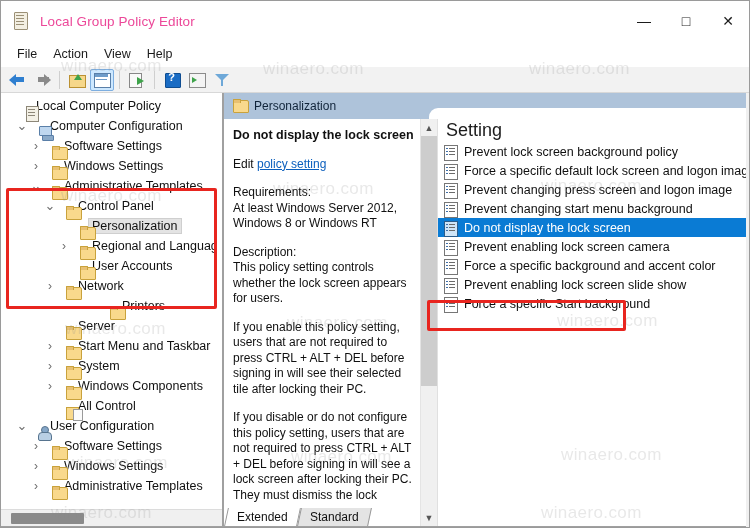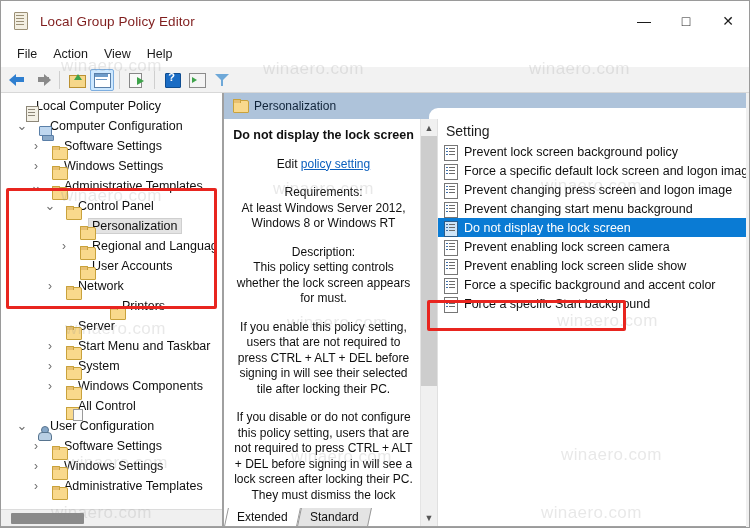--- a/index.html
+++ b/index.html
@@ -23,21 +23,21 @@
     background: #ffffff;
     display: flex; align-items: center;
     position: relative;
   }
   .title-icon {
     width: 20px; height: 20px;
     margin-left: 10px; margin-right: 9px;
     position: relative; flex: 0 0 auto;
   }
   .title-text {
-    font-size: 13.5px; color: #7f1d1d;
+    font-size: 13.5px; color: #ec4899;
     letter-spacing: 0.1px;
   }
   .wincontrols { position: absolute; right: 0; top: 0; height: 40px; display: flex; }
   .wc {
     width: 42px; height: 40px;
     display: flex; align-items: center; justify-content: center;
     font-size: 14px; color: #1b1b1b;
     cursor: default;
   }
 
@@ -185,21 +185,21 @@
     background: transparent;
     font-size: 12px; color: #10243a;
     gap: 7px;
   }
   .pane-header-right {
     position: absolute; left: 205px; right: 0; bottom: 0;
     height: 11px; background: #ffffff;
     border-top-left-radius: 9px;
   }
 
-  .panes { flex: 1; display: flex; min-height: 0; background: #f9a8d4; text-align: center; }
+  .panes { flex: 1; display: flex; min-height: 0; background: #f9a8d4; }
 
   
   .descpane {
     width: 196px; min-width: 196px;
     display: flex; flex-direction: column;
     background: #ffffff;
     position: relative;
   }
   .desc-body {
     flex: 1;
@@ -247,21 +247,21 @@
   
   .listpane {
     flex: 1; min-width: 0;
     background: #ffffff;
     display: flex; flex-direction: column;
     border-left: 1px solid #e0e0e0;
   }
   .list-head {
     height: 23px; min-height: 23px;
     display: flex; align-items: center;
-    font-size: 14px; color: #1b1b1b;
+    font-size: 18px; color: #1b1b1b;
     padding-left: 8px;
   }
   .list-body { flex: 1; overflow: hidden; }
   .lrow {
     height: 19px; display: flex; align-items: center;
     font-size: 12.5px; color: #101010;
     padding-left: 6px; gap: 7px;
     white-space: nowrap; cursor: default;
   }
   .lrow.selected { background: #0a7bd4; color: #ffffff; }
@@ -570,21 +570,21 @@
         </div>
       </div>
 
       <div class="panes">
 
         <div class="descpane">
           <div class="desc-body">
             <div class="desc-title">Do not display the lock screen</div>
             <div class="desc-edit"><span>Edit </span><a>policy setting</a></div>
             <div class="desc-block"><span>Requirements:</span><br><span>At least Windows Server 2012, Windows 8 or Windows RT</span></div>
-            <div class="desc-block"><span>Description:</span><br><span>This policy setting controls whether the lock screen appears for must.</span></div>
+            <div class="desc-block"><span>Description:</span><br><span>This policy setting controls whether the lock screen appears for users.</span></div>
             <div class="desc-block">If you enable this policy setting, users that are not required to press CTRL + ALT + DEL before signing in will see their selected tile after locking their PC.</div>
             <div class="desc-block">If you disable or do not configure this policy setting, users that are not required to press CTRL + ALT + DEL before signing in will see a lock screen after locking their PC. They must dismiss the lock screen</div>
           </div>
           <div class="desc-tabs">
             <div class="dtab active"><span>Extended</span></div>
             <div class="dtab inactive"><span>Standard</span></div>
           </div>
         </div>
 
         <div class="vscroll">
@@ -617,25 +617,25 @@
               <div class="lrow selected">
                 <span class="seticon"></span>
                 <span>Do not display the lock screen</span>
               </div>
               <div class="lrow">
                 <span class="seticon"></span>
                 <span>Prevent enabling lock screen camera</span>
               </div>
               <div class="lrow">
                 <span class="seticon"></span>
+                <span>Force a specific background and accent color</span>
+              </div>
+              <div class="lrow">
+                <span class="seticon"></span>
                 <span>Prevent enabling lock screen slide show</span>
-              </div>
-              <div class="lrow">
-                <span class="seticon"></span>
-                <span>Force a specific background and accent color</span>
               </div>
               <div class="lrow">
                 <span class="seticon"></span>
                 <span>Force a specific Start background</span>
               </div>
             </div>
         </div>
 
       </div>
     </div>

